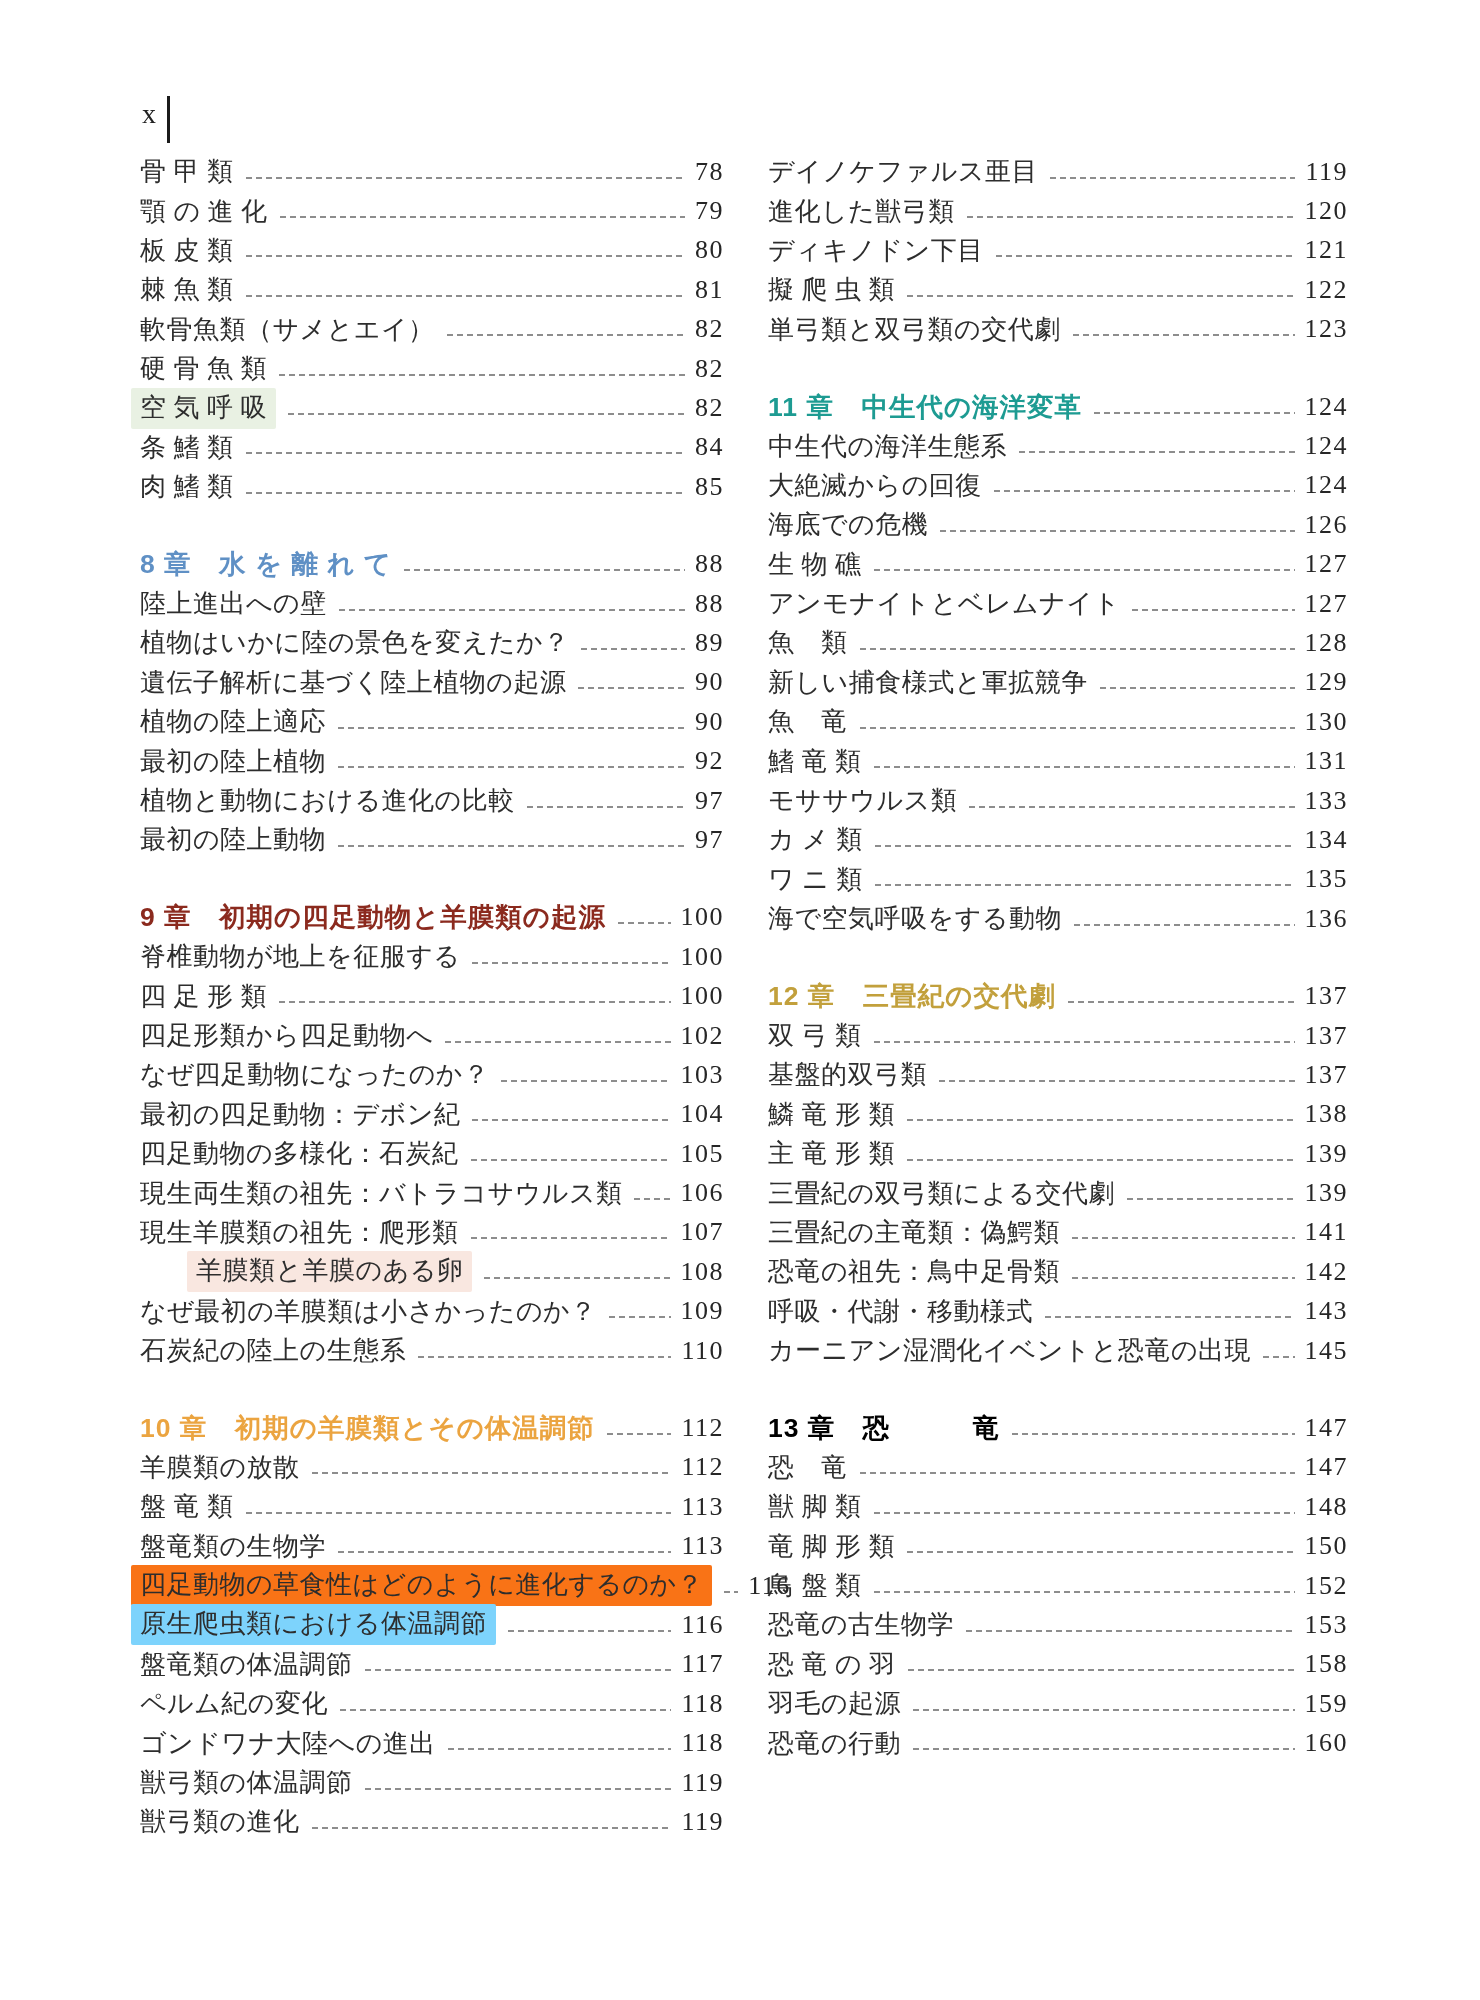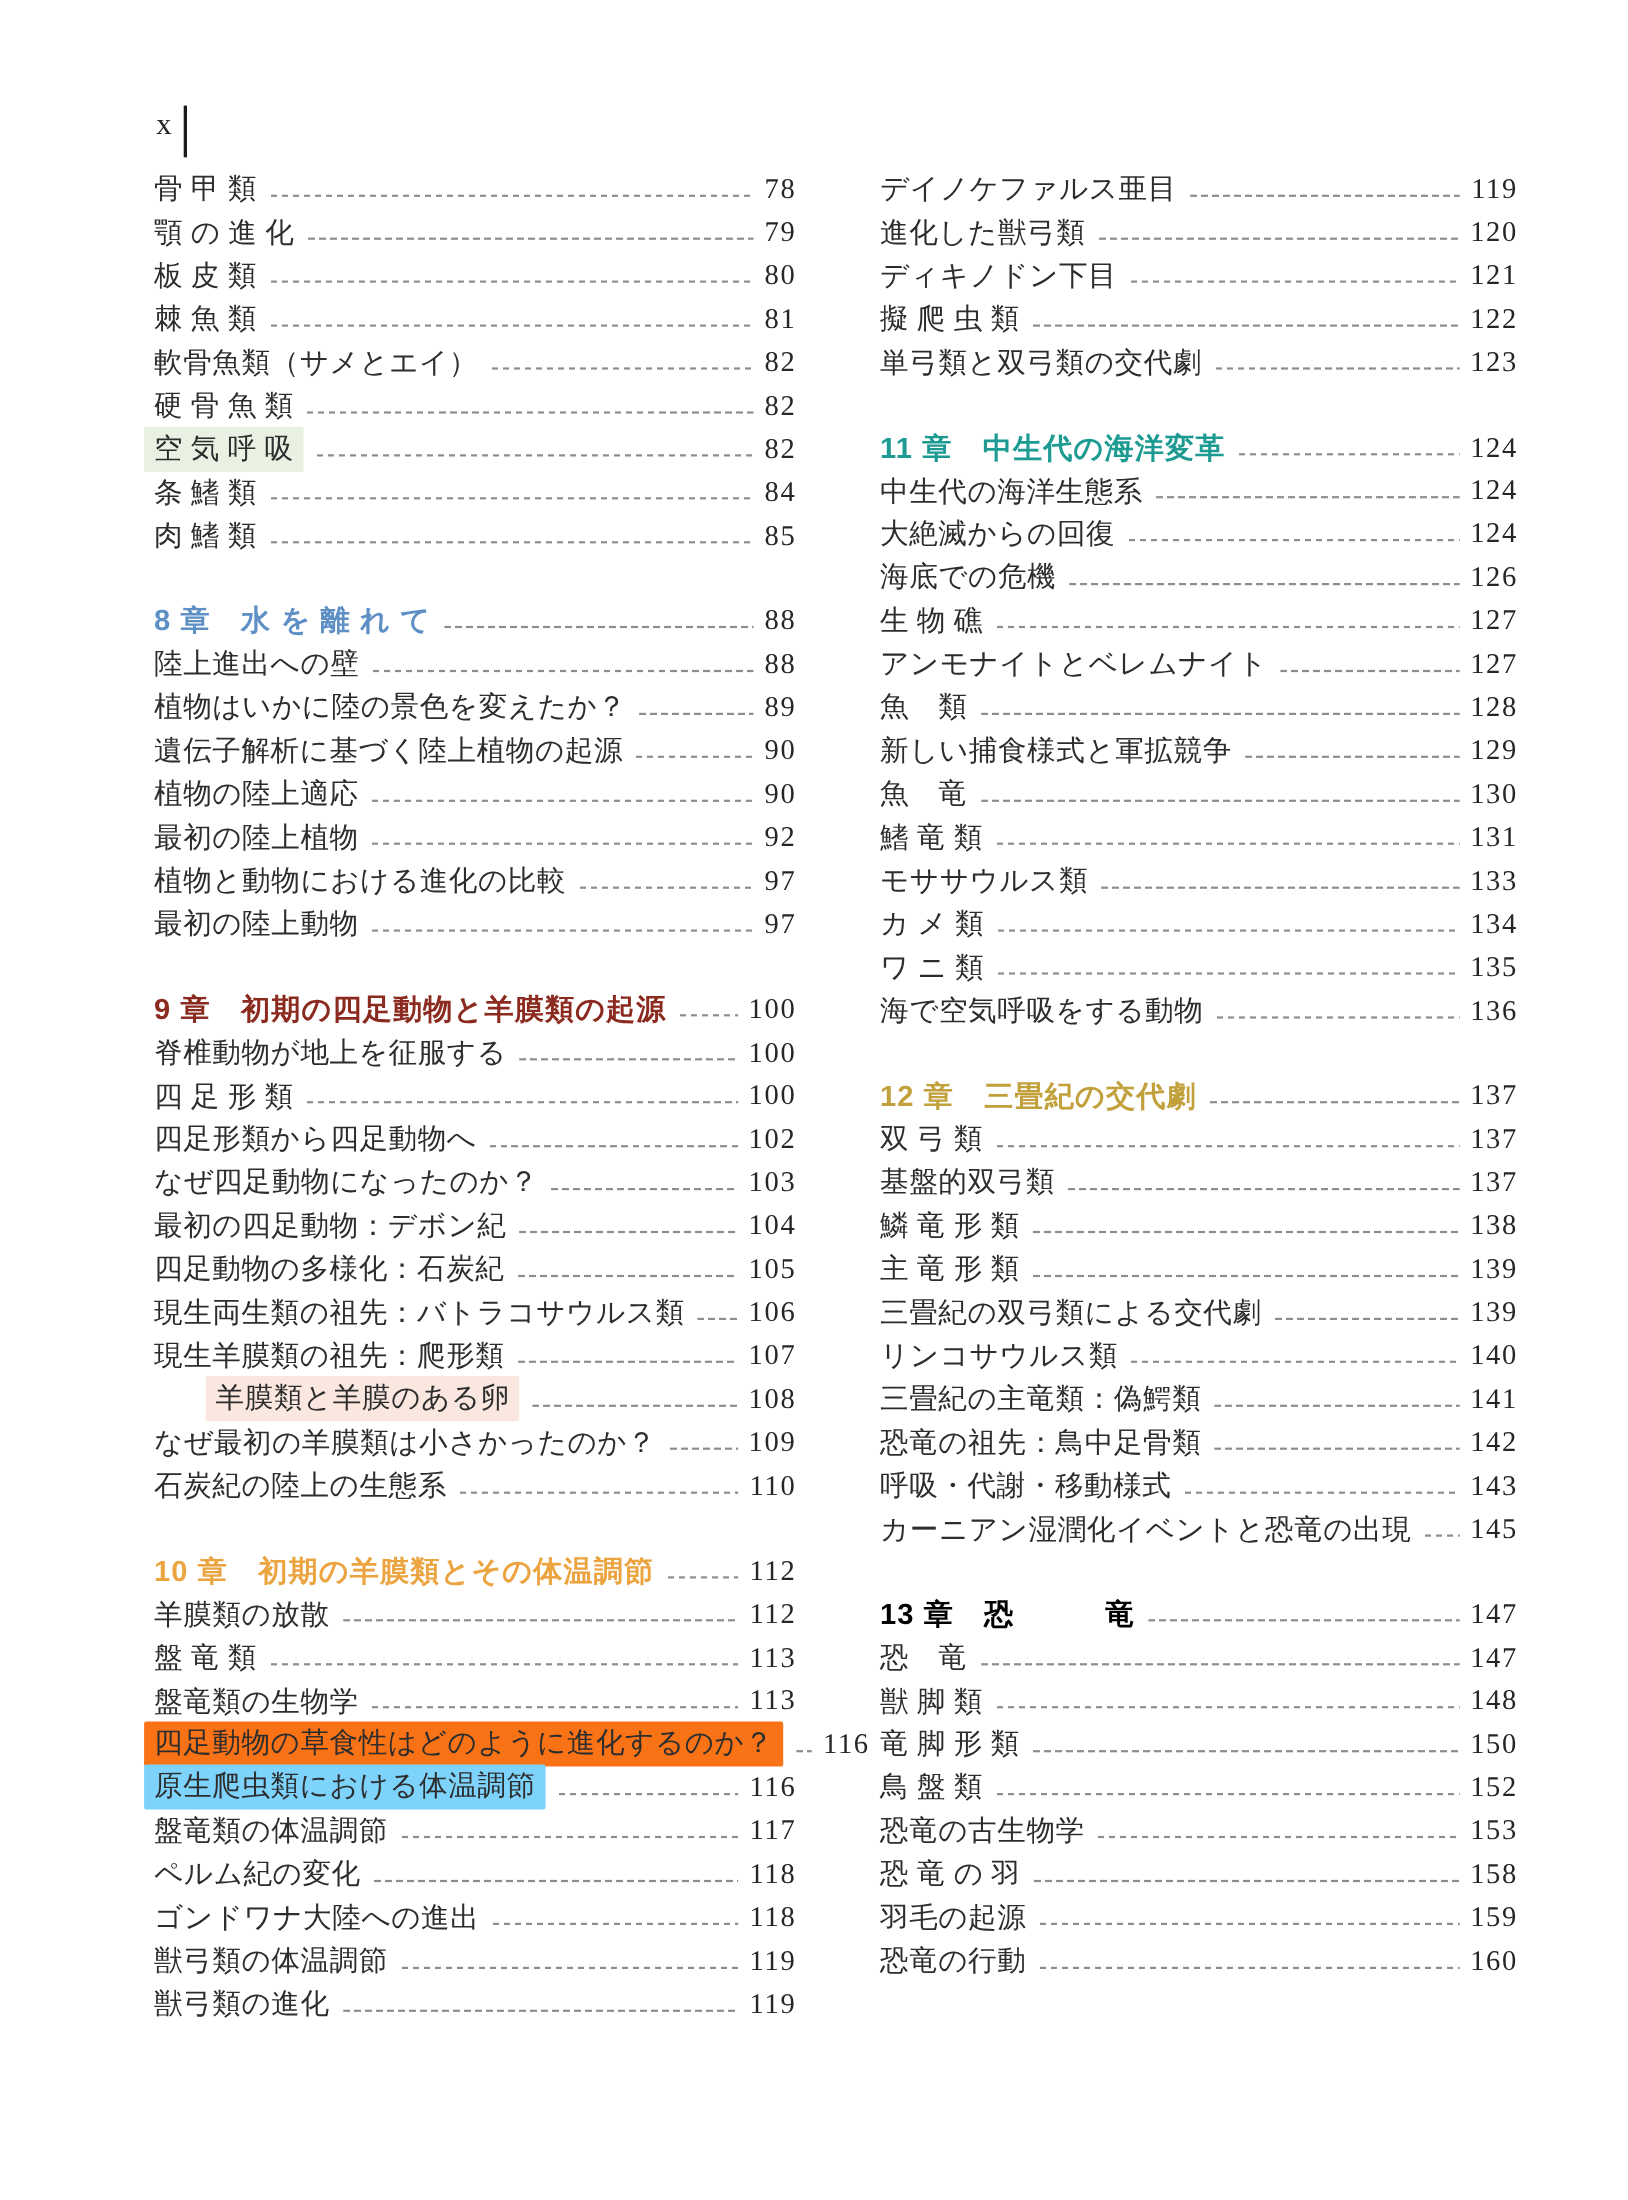--- a/index.html
+++ b/index.html
@@ -7,21 +7,21 @@
     width:1480px;height:2000px;position:relative;overflow:hidden;
     background:#ffffff;color:#2d2d2d;
     font-family:"Liberation Serif","DejaVu Serif",serif;
   }
   .folio{position:absolute;left:142px;top:96px;display:flex;align-items:flex-start;gap:11px;}
   .folio-x{font-size:28px;line-height:36px;color:#222;}
   .folio-bar{width:3px;height:47px;background:#1b1b1b;}
   #toc{position:absolute;top:152px;left:0;width:1480px;}
   .col{position:absolute;top:0;}
   .col-left{left:140px;width:584px;}
-  .col-right{left:800px;width:580px;}
+  .col-right{left:768px;width:580px;}
   .col-left .section + .section{margin-top:38px;}
   .col-right .section + .section{margin-top:38px;}
   .row{display:flex;align-items:center;height:39.4px;}
   .t{white-space:nowrap;font-size:26px;letter-spacing:0.5px;}
   .hl{padding:2px 9px 4px;margin-left:-9px;border-radius:2px;}
   .leader{
     flex:1 1 auto;min-width:14px;height:2px;margin:0 10px 0 12px;
     background:repeating-linear-gradient(90deg,#8d8d8d 0 6px,transparent 6px 10px);
     transform:translateY(6px);
   }
@@ -375,25 +375,20 @@
           <span class="t">主 竜 形 類</span>
           <span class="leader"></span>
           <span class="num">139</span>
         </div>
         <div class="row">
           <span class="t">三畳紀の双弓類による交代劇</span>
           <span class="leader"></span>
           <span class="num">139</span>
         </div>
         <div class="row">
-          <span class="t">リンコサウルス類</span>
-          <span class="leader"></span>
-          <span class="num">140</span>
-        </div>
-        <div class="row">
           <span class="t">三畳紀の主竜類：偽鰐類</span>
           <span class="leader"></span>
           <span class="num">141</span>
         </div>
         <div class="row">
           <span class="t">恐竜の祖先：鳥中足骨類</span>
           <span class="leader"></span>
           <span class="num">142</span>
         </div>
         <div class="row">

